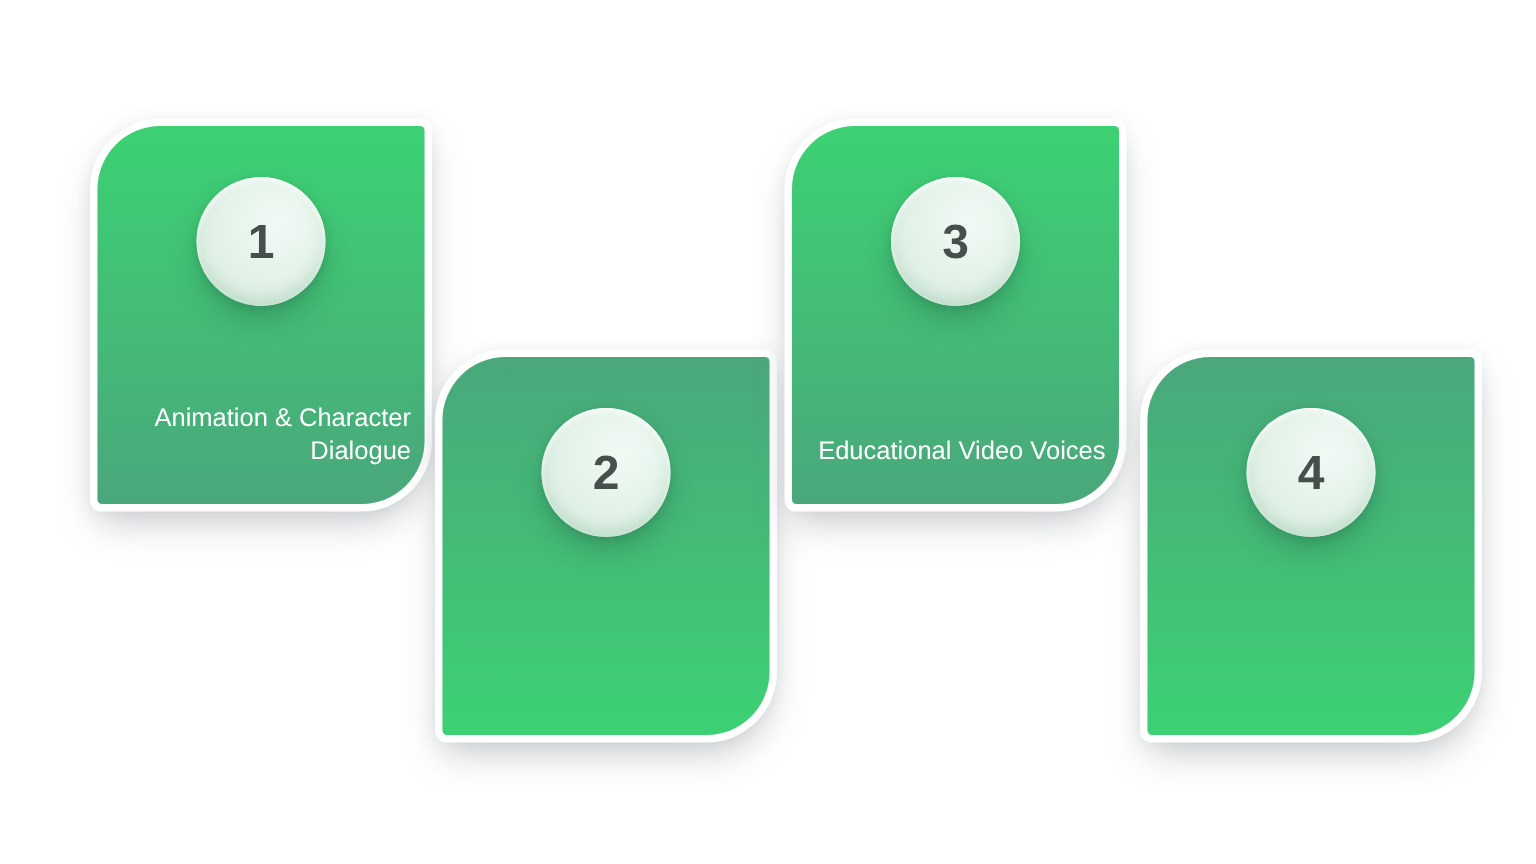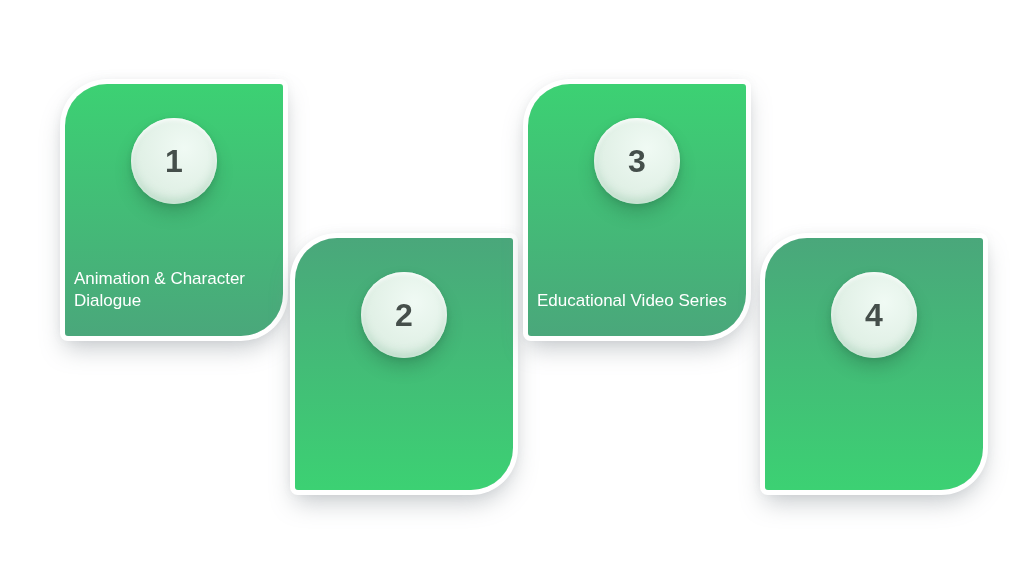--- a/index.html
+++ b/index.html
@@ -58,21 +58,21 @@
     font-size: 32px;
     font-weight: 700;
     color: var(--number-text, #454f4b);
     line-height: 1;
   }
   .label {
     position: absolute;
     left: 9px;
     right: 9px;
     bottom: 24px;
-    text-align: left;
+    text-align: right;
     font-size: 17px;
     line-height: 22px;
     font-weight: 500;
     color: var(--label-text, #ffffff);
   }
 </style>
 </head>
 <body>
 
 <div class="canvas">
@@ -87,21 +87,21 @@
   <div class="card card-2 grad-up">
     <div class="circle">
       <span class="num">2</span>
     </div>
   </div>
 
   <div class="card card-3 grad-down">
     <div class="circle">
       <span class="num">3</span>
     </div>
-    <div class="label">Educational Video Series</div>
+    <div class="label">Educational Video Voices</div>
   </div>
 
   <div class="card card-4 grad-up">
     <div class="circle">
       <span class="num">4</span>
     </div>
   </div>
 
 </div>
 

